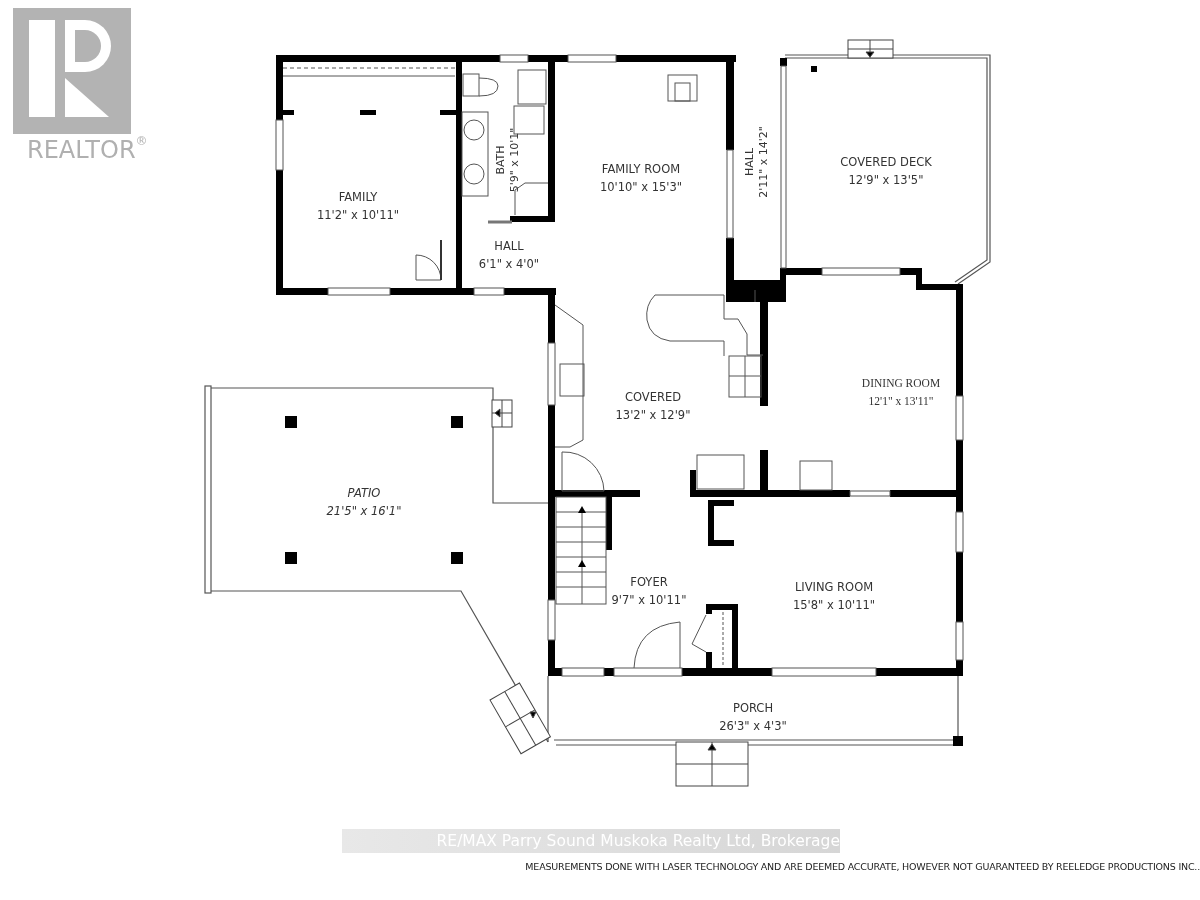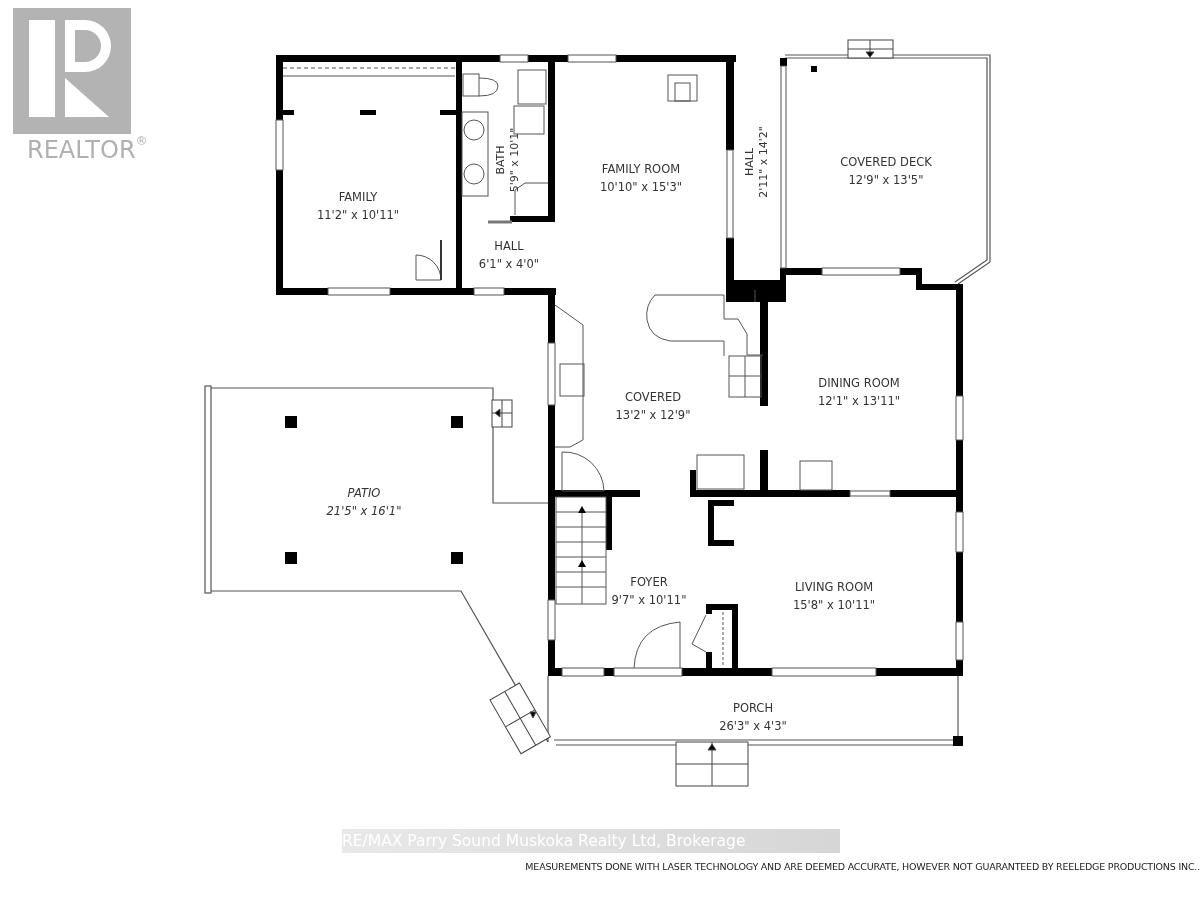--- a/index.html
+++ b/index.html
@@ -4,21 +4,21 @@
 <style>
   html, body { margin:0; padding:0; background:#ffffff; }
   body { width:1200px; height:900px; position:relative; overflow:hidden; font-family:"DejaVu Sans", sans-serif; }
   #plan { position:absolute; left:0; top:0; width:1200px; height:900px; }
   .logo { position:absolute; left:5px; top:5px; width:128px; height:160px; }
   .logo-box { position:absolute; left:8px; top:3px; width:118px; height:126px; background:#b3b3b3; }
   .logo-text { position:absolute; left:4px; top:131px; font-family:"DejaVu Sans", sans-serif; font-size:24px; color:#b0b0b0; letter-spacing:0px;margin-left:18px; }
   .logo-text sup { font-size:12px; vertical-align:top; position:relative; top:-2px; }
   .lbl { position:absolute; transform:translateX(-50%); text-align:center; color:#333; font-family:"DejaVu Sans", sans-serif; font-size:11.5px; line-height:18px; white-space:nowrap; }
   .lbl-v { position:absolute; text-align:center; color:#333; font-family:"DejaVu Sans", sans-serif; font-size:11px; line-height:14px; white-space:nowrap; transform:translate(-50%,-50%) rotate(-90deg); }
-  .watermark { position:absolute; left:342px; top:829px; width:498px; height:24px; background:linear-gradient(to right,#e8e8e8,#d6d6d6); color:#ffffff; font-family:"DejaVu Sans", sans-serif; font-size:15.5px; line-height:24px; text-align:left; }
+  .watermark { position:absolute; left:342px; top:829px; width:498px; height:24px; background:linear-gradient(to right,#e8e8e8,#d6d6d6); color:#ffffff; font-family:"DejaVu Sans", sans-serif; font-size:15.5px; line-height:24px; text-align:right; }
   .disclaimer { position:absolute; left:0; width:1200px; top:861px; text-align:right; font-family:"DejaVu Sans", sans-serif; font-size:9.5px; color:#222; letter-spacing:-0.2px; }
 </style>
 </head>
 <body>
 
 <svg id="plan" viewBox="0 0 1200 900" xmlns="http://www.w3.org/2000/svg">
   <g fill="none" stroke="#555" stroke-width="1.2">
 
     <path d="M209 388 L493 388 L493 503 L548 503"></path>
     <path d="M209 388 L209 591 L461 591 L548 742"></path>
@@ -236,21 +236,21 @@
   <div>2'11" x 14'2"</div>
 </div>
 <div class="lbl" style="left:886px; top:153px;">
   <div>COVERED DECK</div>
   <div>12'9" x 13'5"</div>
 </div>
 <div class="lbl" style="left:653px; top:388px;">
   <div>COVERED</div>
   <div>13'2" x 12'9"</div>
 </div>
-<div class="lbl" style="left:859px; top:374px;">
+<div class="lbl" style="left:901px; top:374px;font-family:Liberation Serif, serif;">
   <div>DINING ROOM</div>
   <div>12'1" x 13'11"</div>
 </div>
 <div class="lbl" style="left:364px; top:484px;font-style:italic;">
   <div>PATIO</div>
   <div>21'5" x 16'1"</div>
 </div>
 <div class="lbl" style="left:649px; top:573px;">
   <div>FOYER</div>
   <div>9'7" x 10'11"</div>

